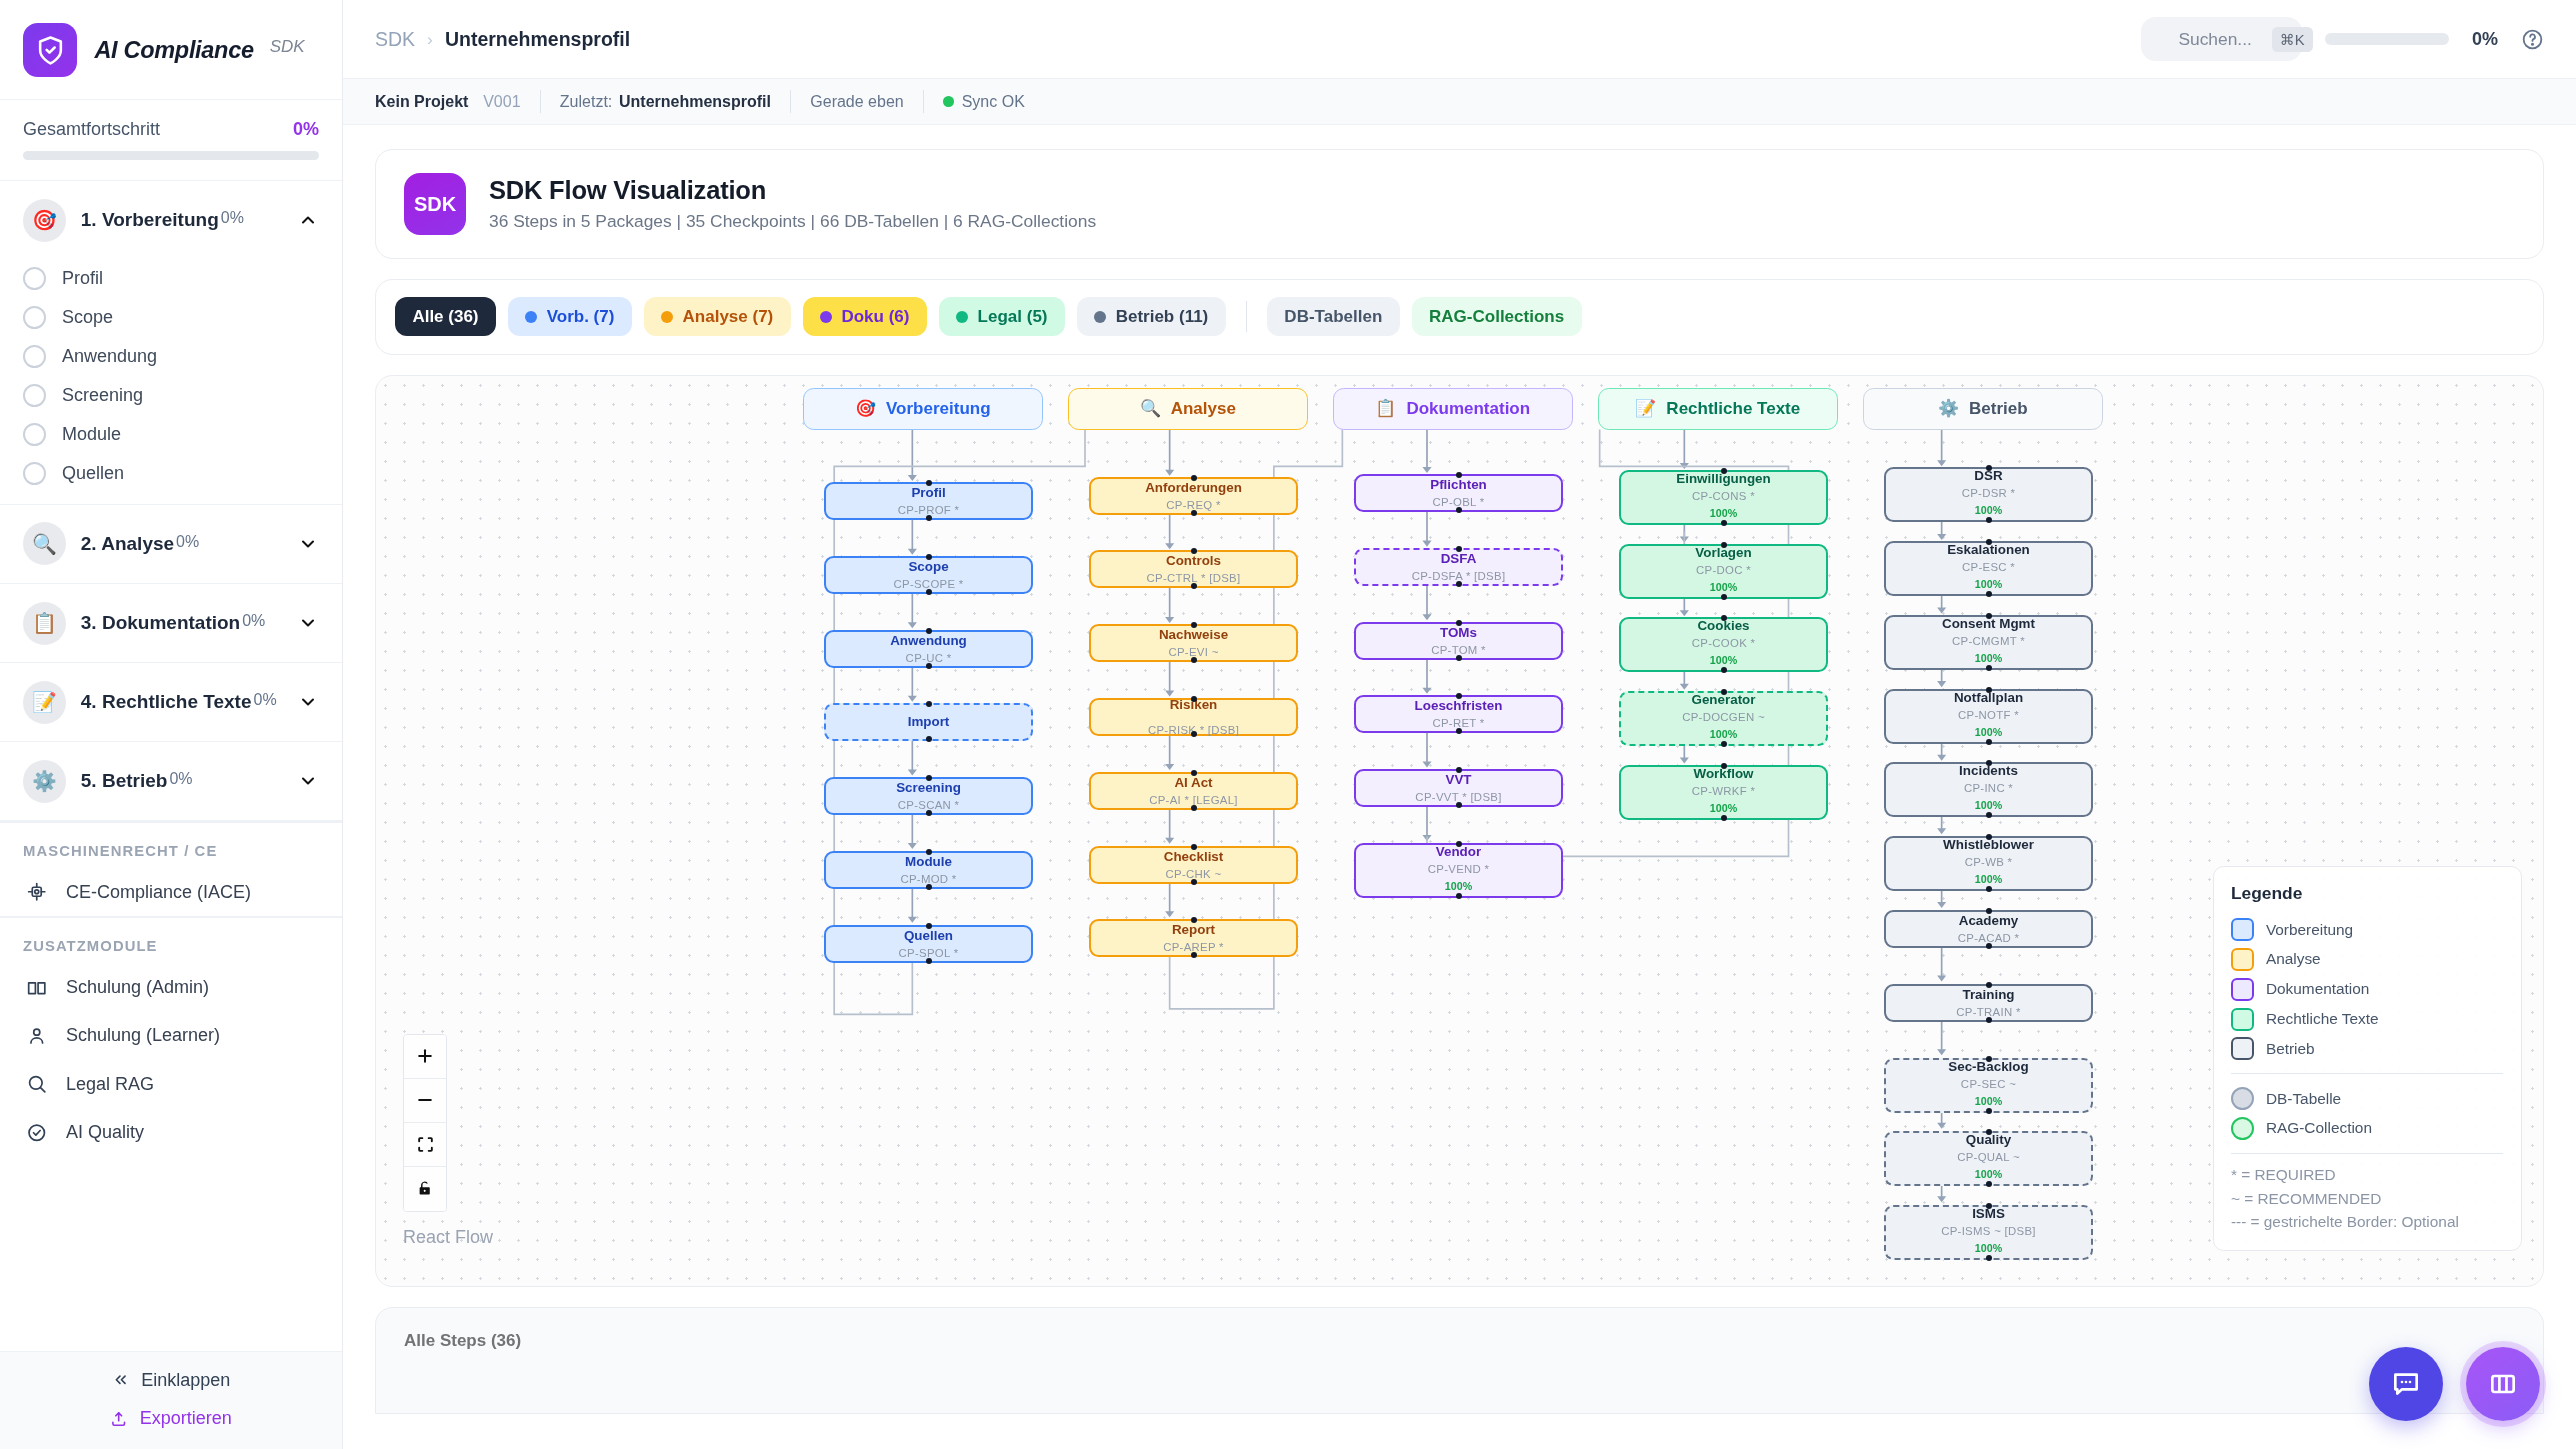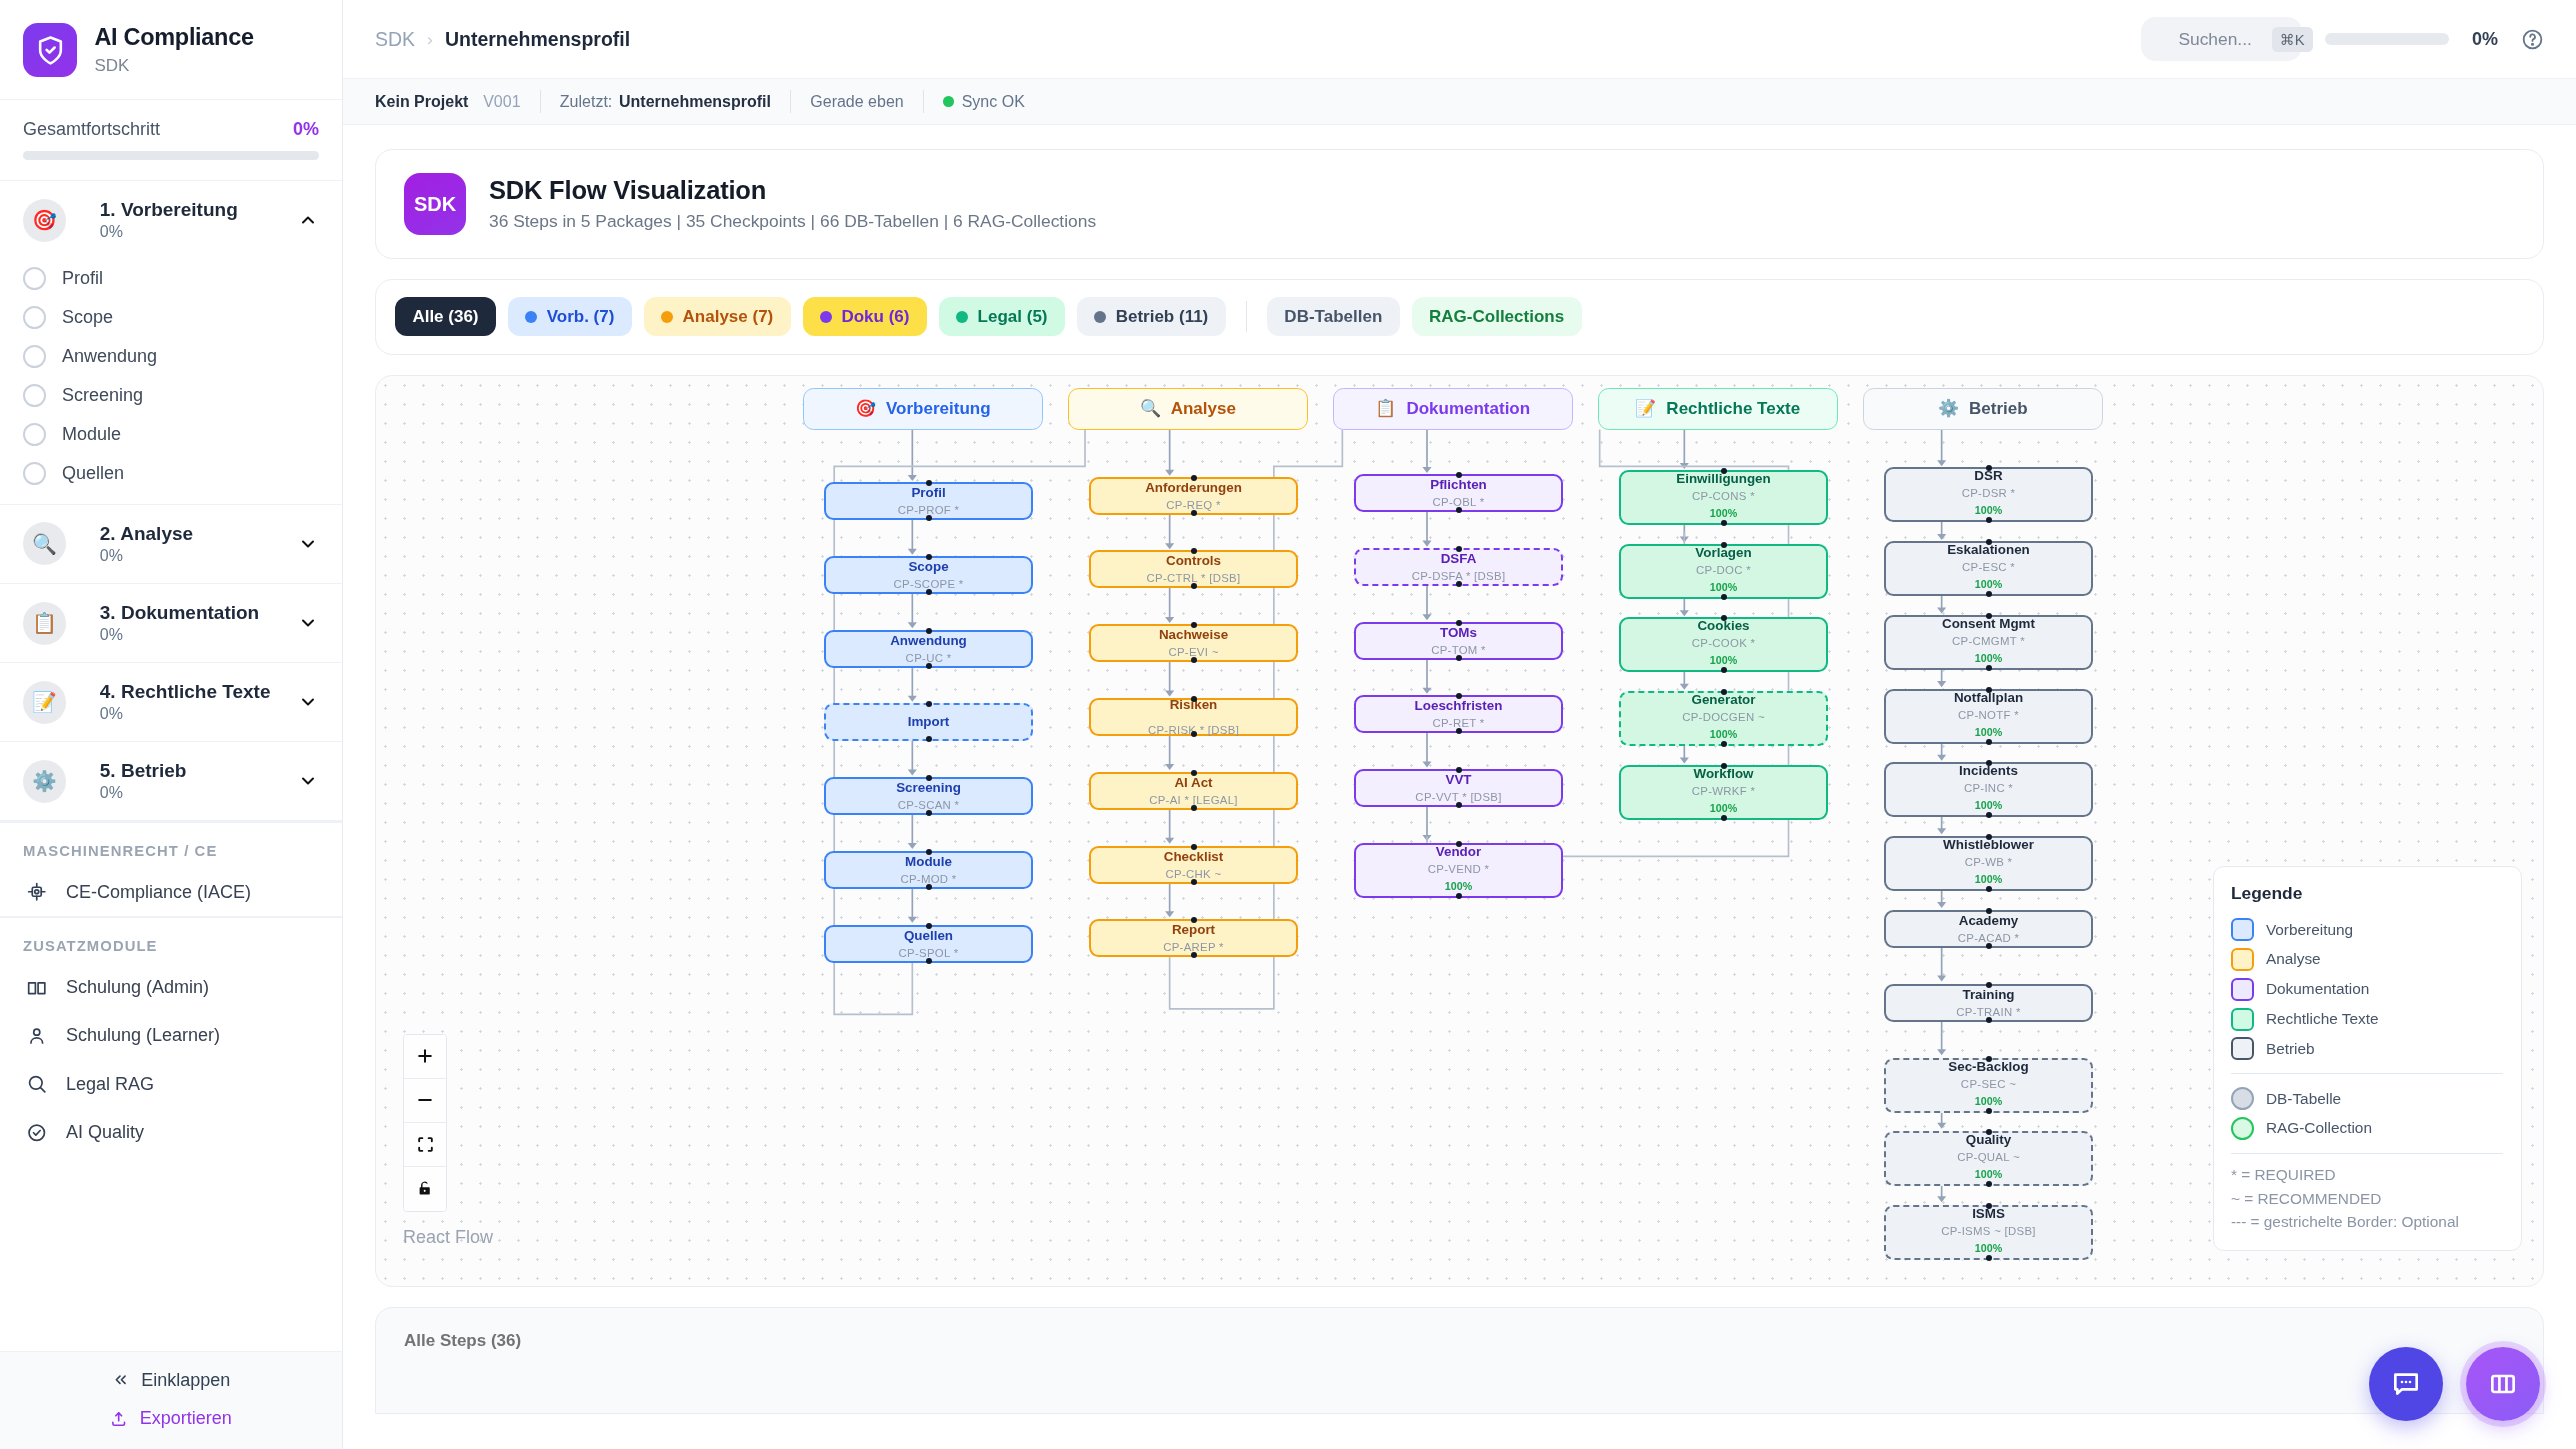--- a/index.html
+++ b/index.html
@@ -23,21 +23,21 @@
     display: flex; align-items: center; gap: 17.4px;
     padding: 23px 23px 21.5px 23px;
     border-bottom: 1.3px solid #eef1f5;
   }
   .brand-logo {
     width: 54px; height: 54px; border-radius: 14.8px;
     background: linear-gradient(145deg,#7c3aed 0%,#9333ea 100%);
     display: flex; align-items: center; justify-content: center;
     flex: 0 0 54px;
   }
-  .brand-text { display: flex; flex-direction: column; gap: 5px; }
+  .brand-text { display: flex; flex-direction: row; gap: 16px; font-style: italic; }
   .brand-title { font-size: 23.5px; font-weight: 700; color: #151c2c; letter-spacing: -0.3px; }
   .brand-sub { font-size: 17px; color: #7c8694; }
 
   .progress-block { padding: 19px 23px 20px 23px; border-bottom: 1.3px solid #eef1f5; }
   .progress-row { display: flex; justify-content: space-between; align-items: baseline; }
   .progress-label { font-size: 18px; color: #475569; }
   .progress-pct { font-size: 18px; font-weight: 700; color: #9333ea; }
   .progress-track { margin-top: 11.4px; height: 9.4px; border-radius: 5.4px; background: #e4e7ec; width: 100%; }
   .progress-fill { height: 100%; border-radius: 5.4px; background: #9333ea; width: 0%; }
 
@@ -46,21 +46,21 @@
   .phase {
     display: flex; align-items: center; gap: 14.8px;
     padding: 17.4px 23px 17.4px 23px;
     cursor: pointer;
   }
   .phase-icon {
     width: 43px; height: 43px; border-radius: 50%;
     background: #e8eaee; display: flex; align-items: center; justify-content: center;
     font-size: 20px; flex: 0 0 43px;
   }
-  .phase-texts { flex: 1 1 auto; display: flex; flex-direction: column; gap: 2px; margin-left: 19px; }
+  .phase-texts { flex: 1 1 auto; display: flex; flex-direction: row; gap: 2px; }
   .phase-title { font-size: 19px; font-weight: 700; color: #1e293b; }
   .phase-pct { font-size: 16px; color: #64748b; }
   .chev { width: 23px; height: 23px; flex: 0 0 23px; display: flex; align-items: center; justify-content: center; }
   .divider-line { height: 1.3px; background: #eef1f5; margin: 0; }
 
   .substeps { padding: 0 0 10.7px 0; }
   .substep {
     display: flex; align-items: center; gap: 16px;
     padding: 8px 23px 8px 23px; cursor: pointer;
   }

